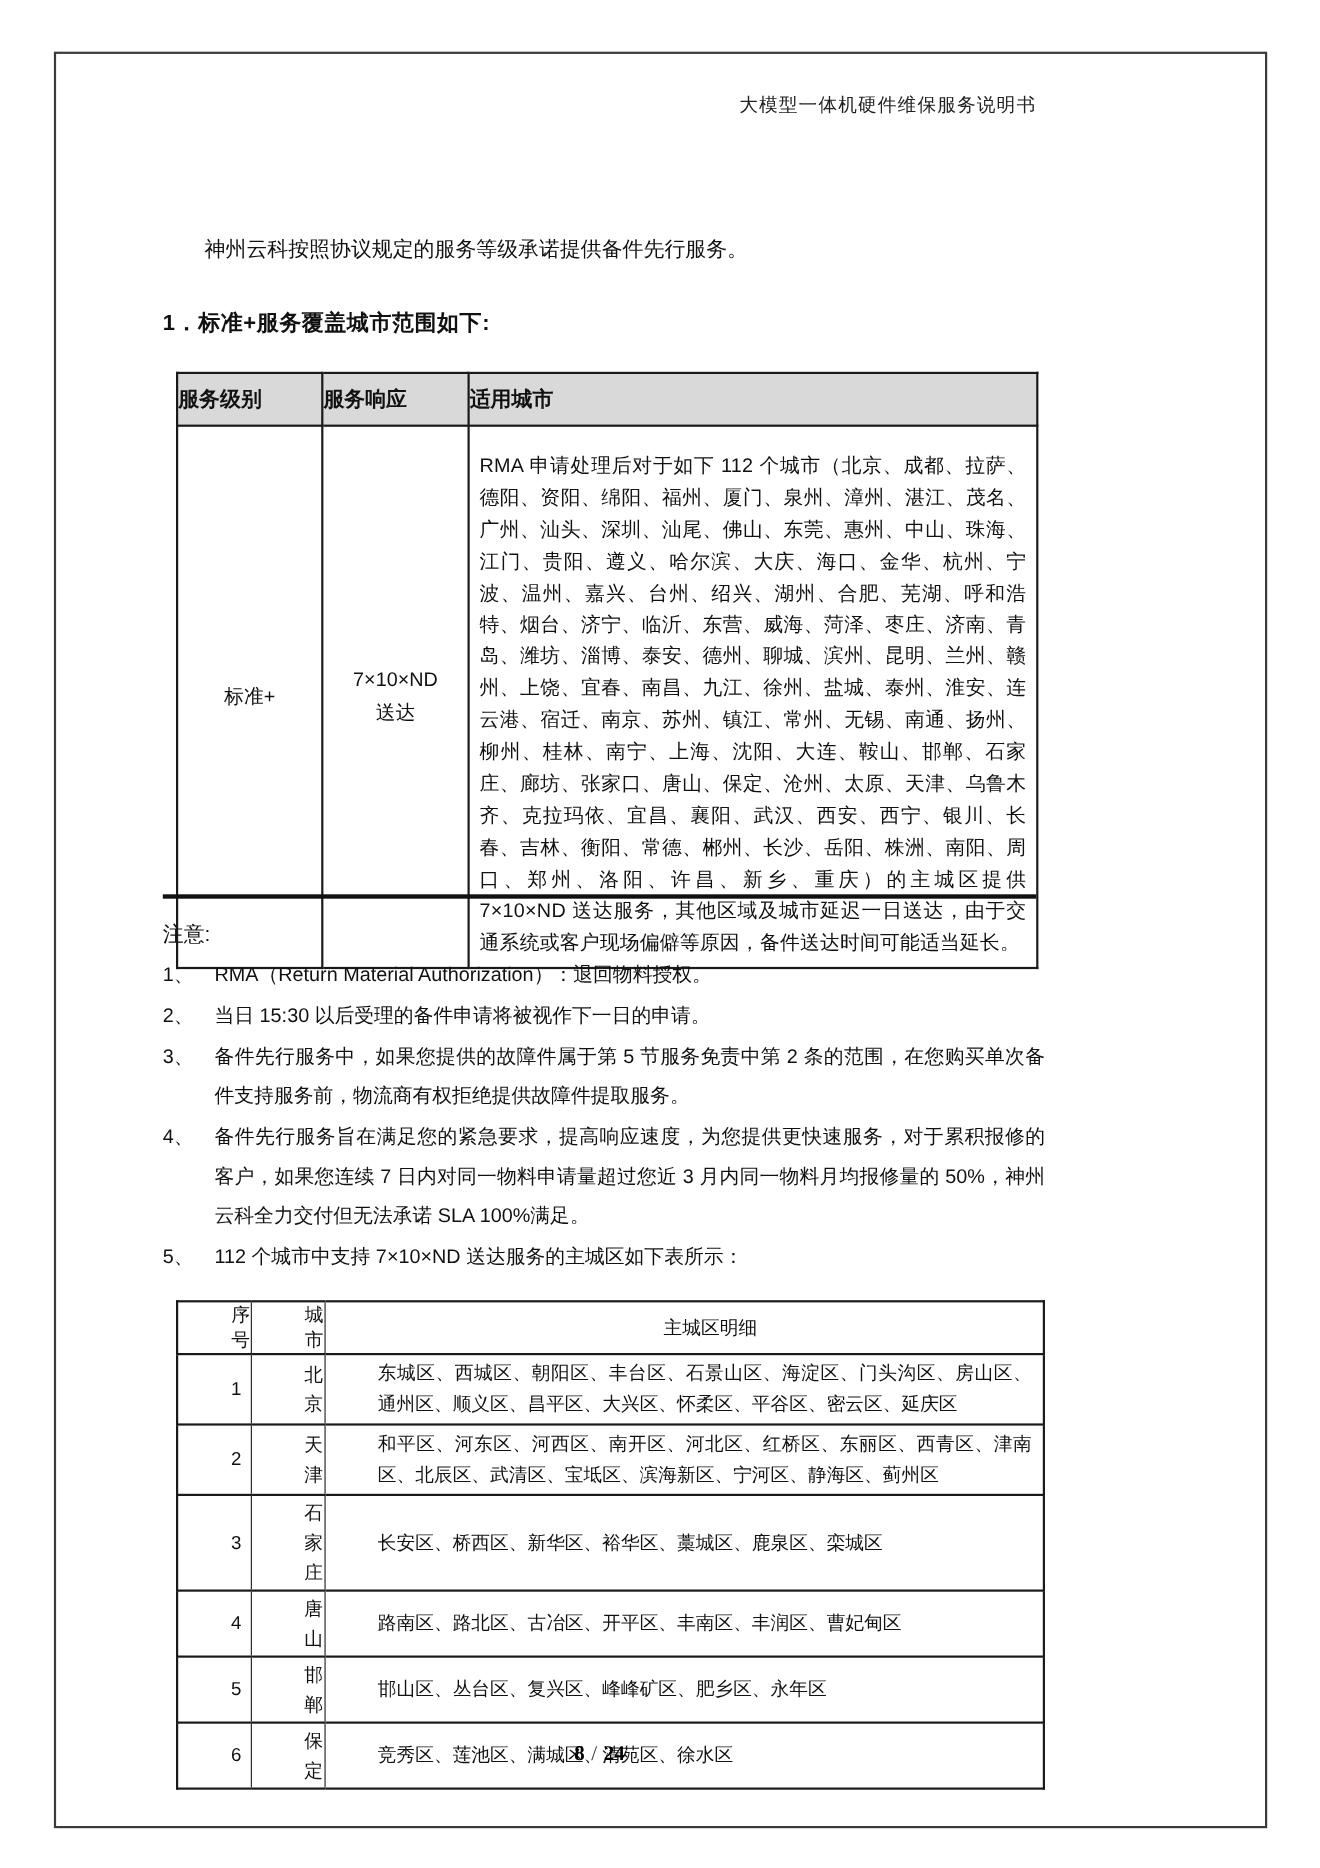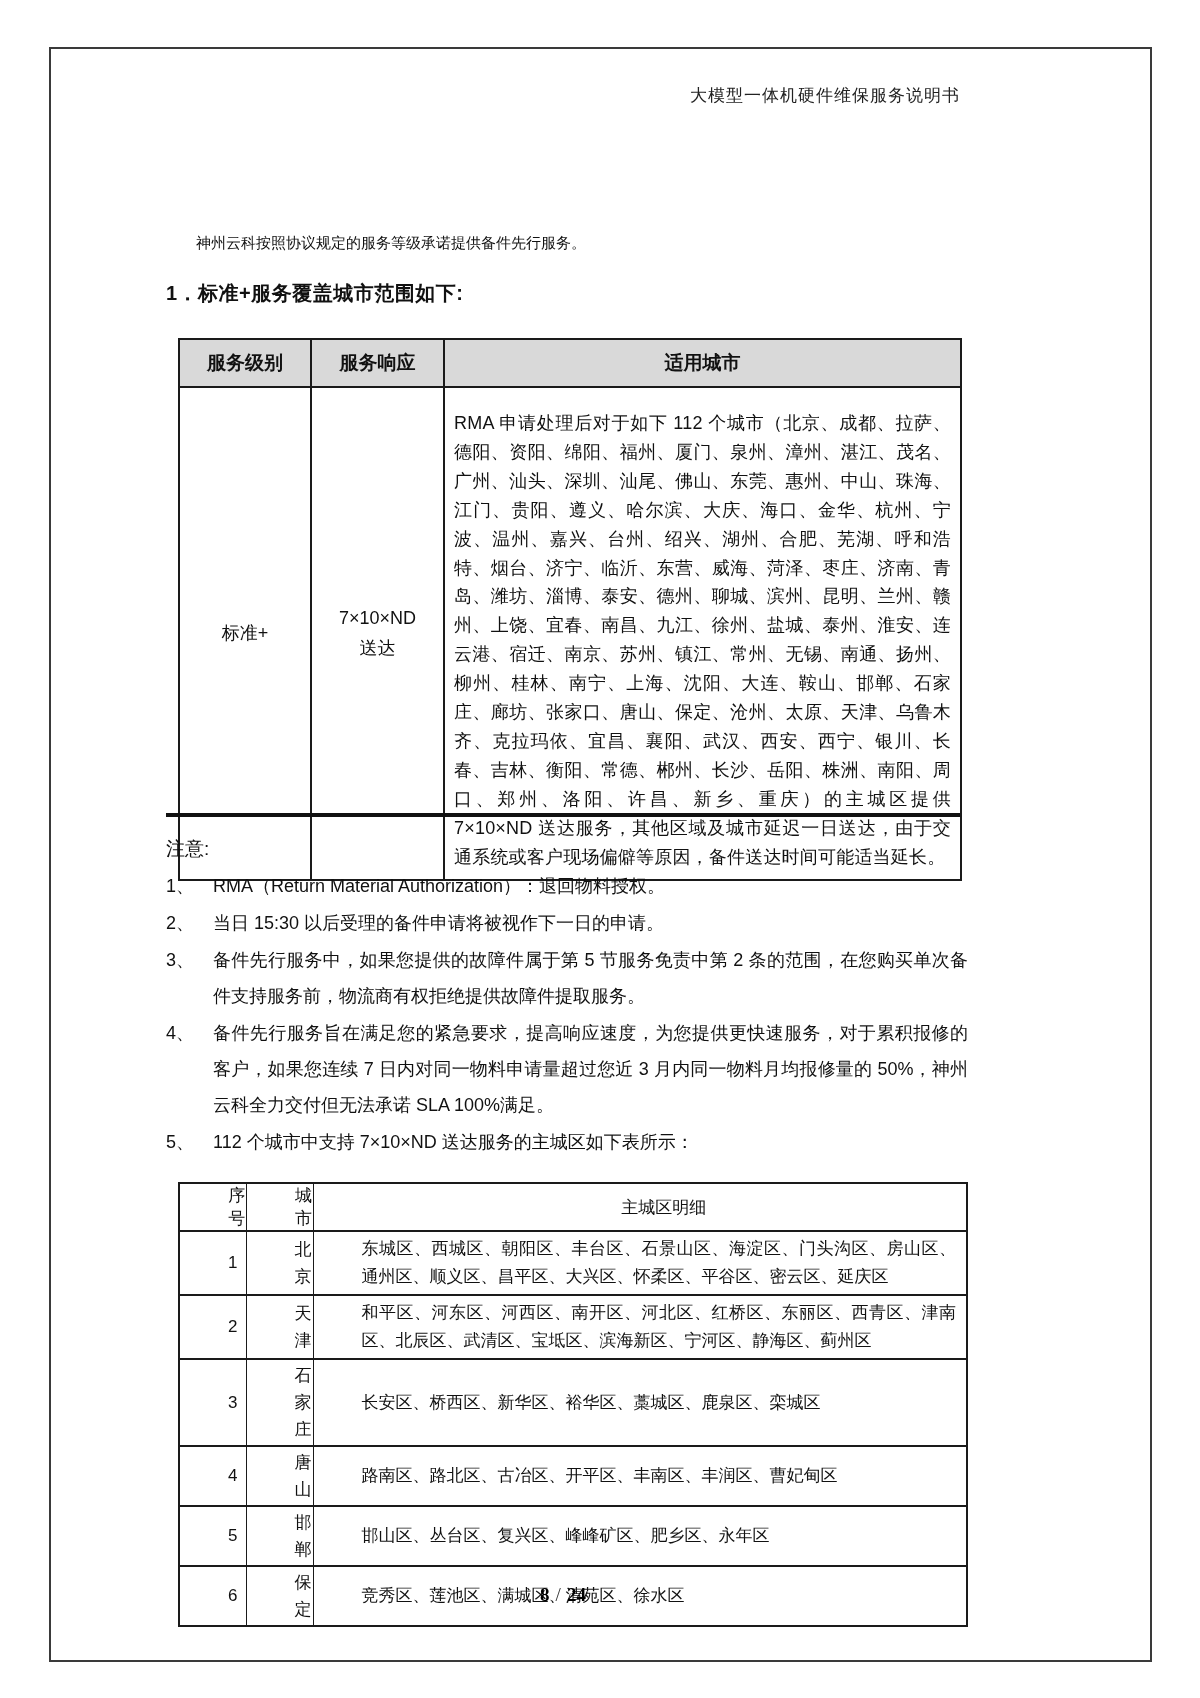--- a/index.html
+++ b/index.html
@@ -13,43 +13,42 @@
   }
   .page-frame {
     position: absolute;
     left: 49px; top: 47px;
     width: 1103px; height: 1615px;
     border: 2px solid #3a3a3a;
     background: #fff;
   }
   .content {
     position: absolute;
-    left: 166px; top: 0;
+    left: 148px; top: 0;
     width: 802px; height: 1506px;
   }
   .doc-header {
     position: absolute;
     top: 84px; left: 0; width: 794px;
     text-align: right;
     font-family: "Liberation Serif", "DejaVu Serif", serif;
     font-size: 17px;
     color: #222;
     letter-spacing: 1px;
   }
   .para1 {
     position: absolute;
     top: 150px; left: 0; width: 802px;
     font-size: 19px; line-height: 30px;
   }
   .para2 {
     position: absolute;
     top: 213px; left: 0; width: 802px;
-    font-size: 15px; line-height: 30px;
+    font-size: 19px; line-height: 30px;
     text-indent: 2em;
-    margin-top: 15px;
   }
   .section-heading {
     position: absolute;
     top: 280px; left: 0; width: 802px;
     font-size: 20px; font-weight: bold;
     letter-spacing: 0.5px;
   }
   
   .service-table {
     position: absolute;
@@ -58,21 +57,21 @@
     border-collapse: collapse;
     table-layout: fixed;
   }
   .service-table th, .service-table td {
     border: 2px solid #1a1a1a;
     vertical-align: middle;
   }
   .service-table th {
     background: #d9d9d9;
     font-size: 19px; font-weight: bold;
-    height: 48px; text-align: center;
+    height: 48px; text-align: left;
   }
   .col-level  { width: 132px; }
   .col-resp   { width: 133px; }
   .col-cities { width: 517px; }
   .cell-center {
     text-align: center;
     font-size: 18px;
     line-height: 30px;
   }
   .cell-cities {

